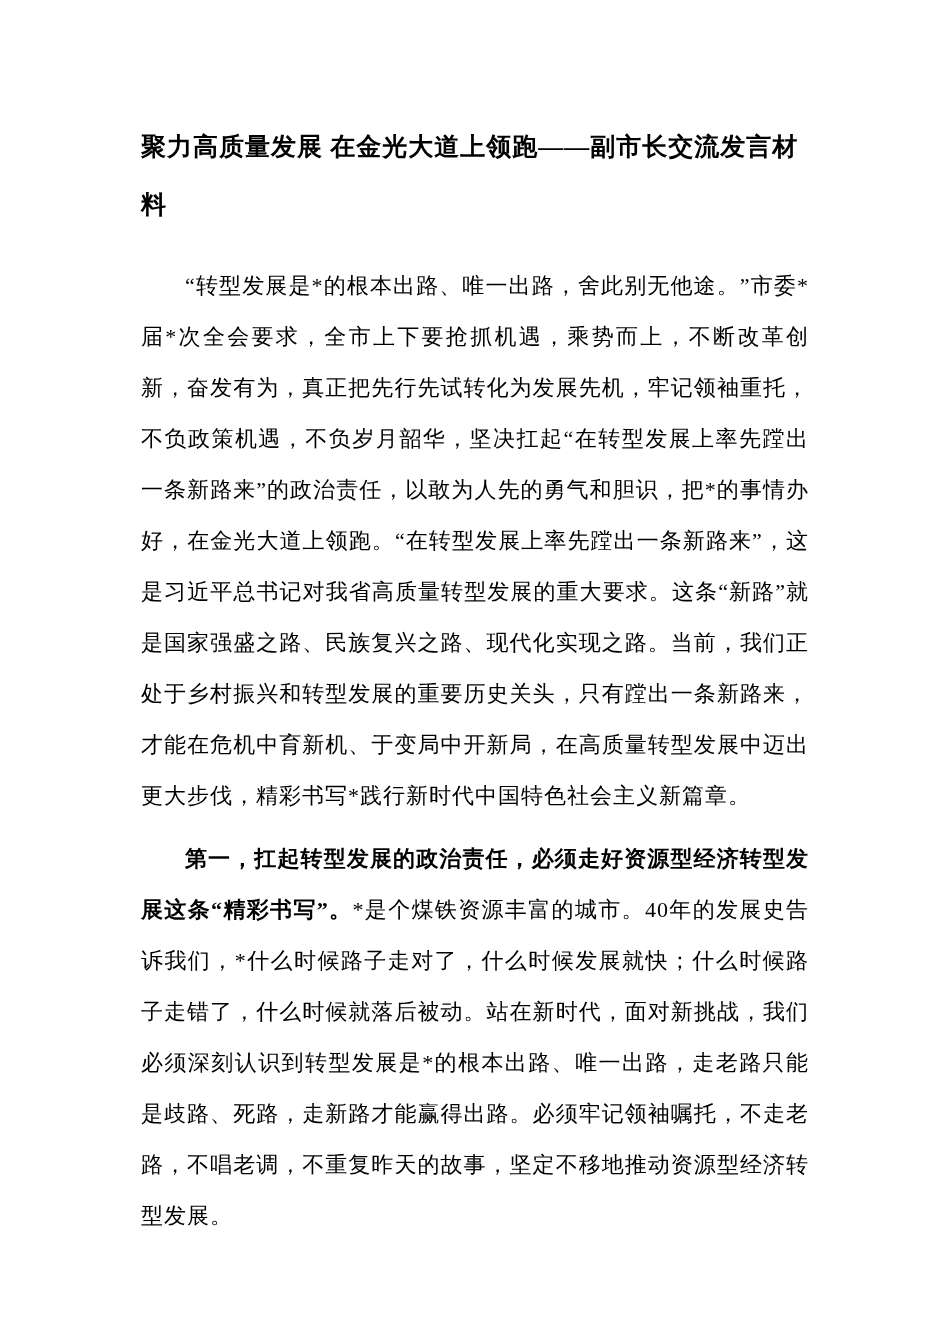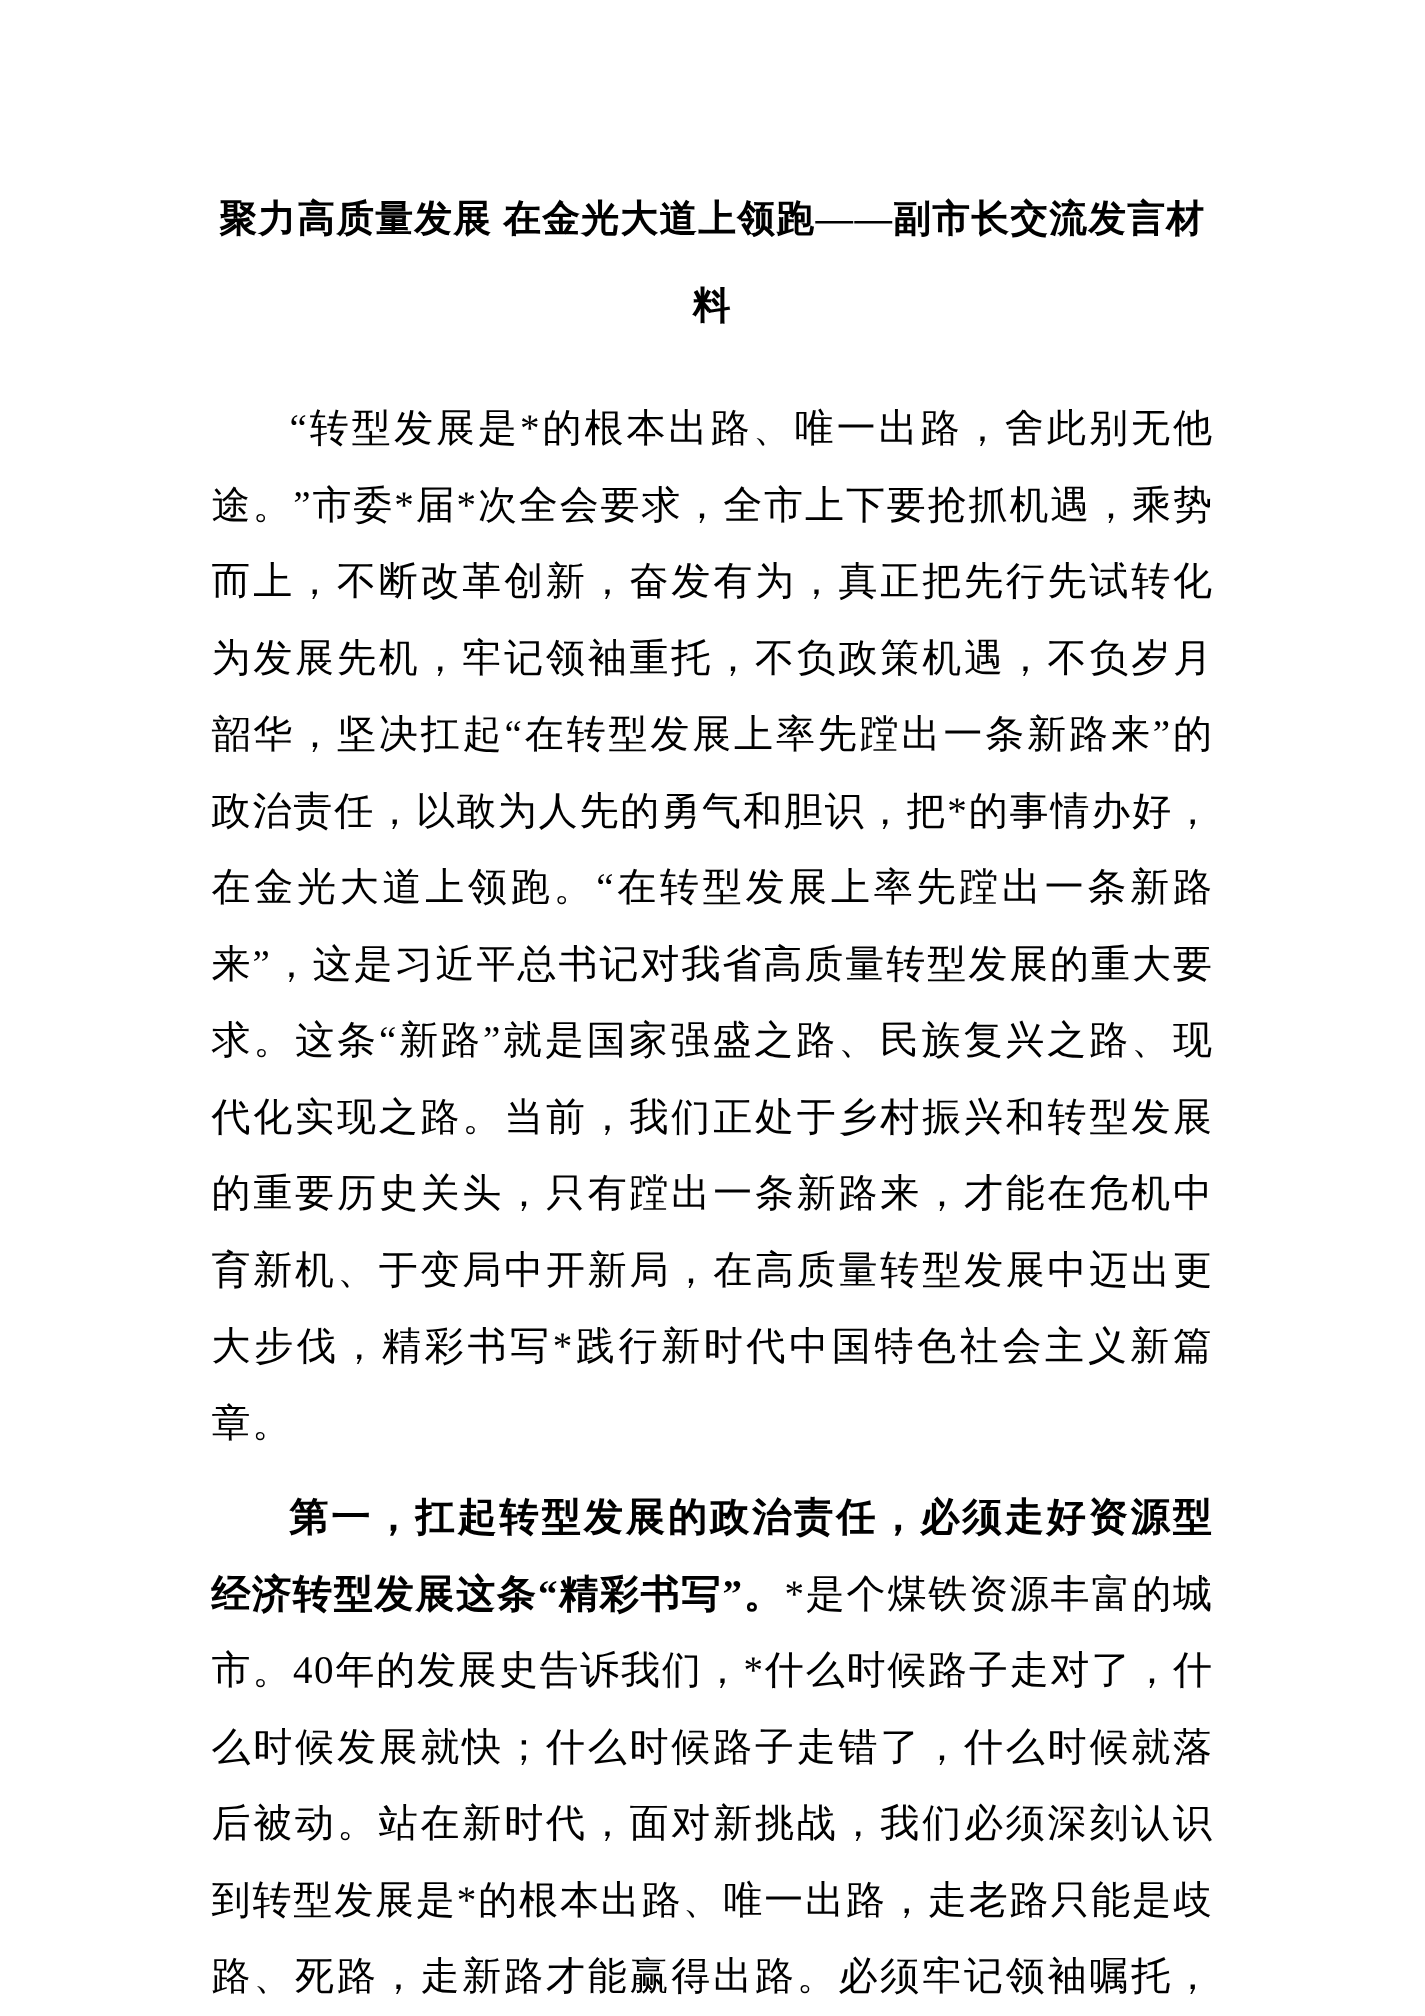--- a/index.html
+++ b/index.html
@@ -14,27 +14,27 @@
     height: 1344px;
     margin: 0 auto;
     background: #ffffff;
     box-sizing: border-box;
     padding: 118px 141px 0 141px;
     overflow: hidden;
   }
   .doc-title {
     font-size: 25px;
     font-weight: bold;
-    text-align: center;
+    text-align: left;
     line-height: 58px;
     margin: 0 0 26px 0;
     letter-spacing: 1px;
   }
   .doc-body p {
-    font-size: 26px;
+    font-size: 22px;
     line-height: 51px;
     text-align: justify;
     text-indent: 2em;
     margin: 0 0 12px 0;
     letter-spacing: 1px;
   }
   .doc-body p .lead {
     font-weight: bold;
   }
 </style>

